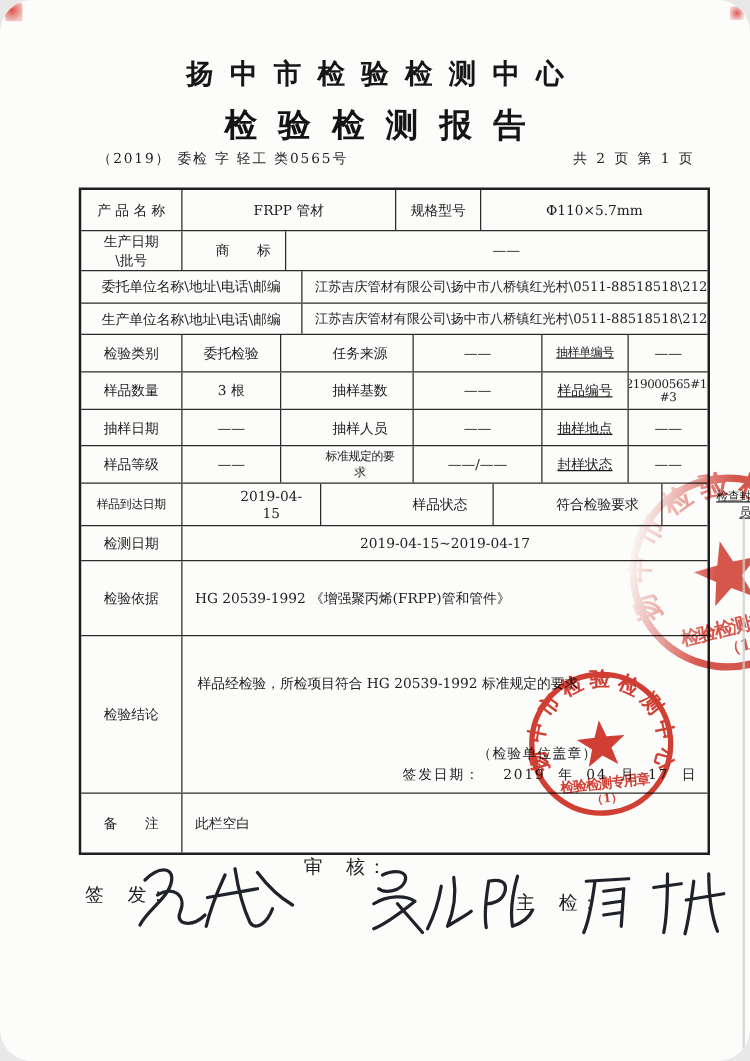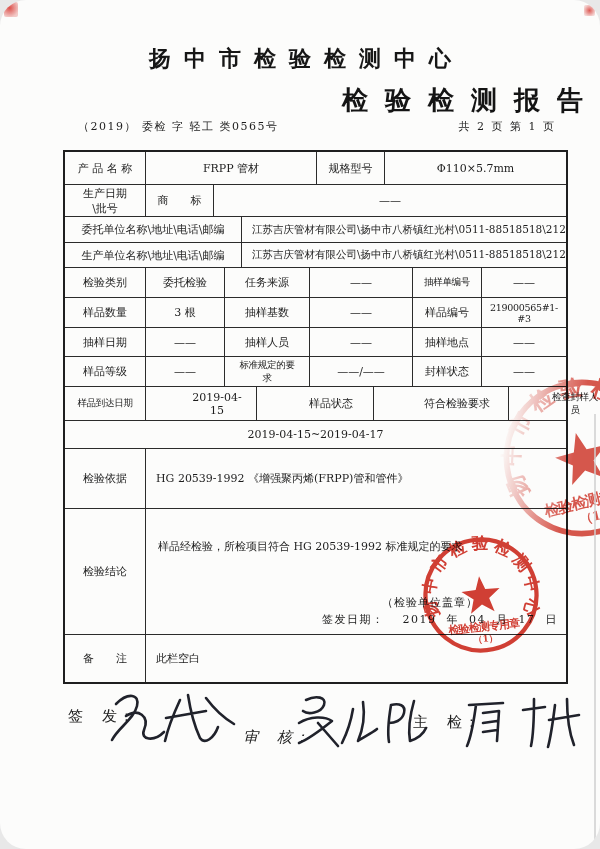--- a/index.html
+++ b/index.html
@@ -11,21 +11,21 @@
     border-radius:26px;
   }
   
   .org-title{
     position:absolute; top:44px; left:0; width:100%;
     text-align:center; font-size:22px; font-weight:bold;
     letter-spacing:13px; text-indent:13px; color:#161616;
   }
   .report-title{
     position:absolute; top:83px; left:0; width:100%;
-    text-align:right; font-size:26px; font-weight:bold;
+    text-align:center; font-size:26px; font-weight:bold;
     letter-spacing:17px; text-indent:17px; color:#141414;
   }
   .doc-no{position:absolute; top:119px; left:78px; font-size:11px; letter-spacing:1.5px;}
   .page-info{position:absolute; top:119px; right:44px; font-size:11px; letter-spacing:2px;}
   
   .rtable{
     position:absolute; left:63px; top:150px; width:505px; height:534px;
     border:2px solid #1f1f1f; box-sizing:border-box; background:transparent;
   }
   .trow{display:flex; box-sizing:border-box; border-bottom:1px solid #2b2b2b; width:100%;}
@@ -33,29 +33,29 @@
   .cell{
     display:flex; align-items:center; justify-content:center; text-align:center;
     box-sizing:border-box; border-right:1px solid #2b2b2b;
     font-size:11px; padding:1px 11px; overflow:hidden; color:#1d1d1d;
   }
   .cell.endc{border-right:none;}
   .cell.leftal{justify-content:flex-start; text-align:left; padding-left:10px;}
   .cell.small{font-size:9.5px; letter-spacing:-0.3px;}
   .cell.nowrap{white-space:nowrap; font-size:10.5px;}
   
-  .r1{height:33px;} .r2{height:32px;} .r3{height:26px;} .r4{height:25px;}
+  .r1{height:33px;} .r2{height:32px;gap:15px;} .r3{height:26px;} .r4{height:25px;}
   .r5{height:30px;} .r6{height:30px;} .r7{height:29px;} .r8{height:30px;}
   .r9{height:34px;gap:32px;} .r10{height:28px;} .r11{height:60px;} .r12{height:126px;}
   .r13{height:47px;}
   
   .cA1{width:81px;flex:none;} .cA2{width:171px;flex:none;} .cA3{width:68px;flex:none;} .cA4{flex:1;}
   .cB1{width:177px;flex:none;} .cB2{flex:1;}
-  .cC1{width:81px;flex:none;} .cC2{width:79px;flex:none;} .cC3{width:85px;flex:none;}
-  .cC4{width:103px;flex:none;} .cC5{width:69px;flex:none;} .cC6{flex:1;}
+  .cC1{width:81px;flex:none;} .cC2{width:79px;flex:none;} .cC3{width:85px;flex:none;margin-left:21px;}
+  .cC4{width:103px;flex:none;} .cC5{width:69px;flex:none;text-decoration:underline;} .cC6{flex:1;}
   .cD1{width:81px;flex:none;} .cD2{flex:1;}
   
   .concl-cell{position:relative; display:block; padding:0; text-align:left;}
   .concl-text{position:absolute; top:30px; left:12px; right:10px; font-size:11px; line-height:15px;}
   .seal-note{position:absolute; top:86px; right:88px; font-size:11px; letter-spacing:1px;}
   .issue-line{position:absolute; bottom:7px; right:8px; font-size:11px; letter-spacing:1.5px; word-spacing:5px;}
   .issue-line .gap{display:inline-block; width:18px;}
   
   .stamp{position:absolute; mix-blend-mode:multiply; opacity:0.92;}
   .stamp-main{left:420px; top:534px; width:122px; height:122px; transform:rotate(-6deg);}
@@ -151,20 +151,21 @@
     <div class="trow r9">
       <div class="cell cC1 small">样品到达日期</div>
       <div class="cell cC2">2019-04-15</div>
       <div class="cell cC3">样品状态</div>
       <div class="cell cC4">符合检验要求</div>
       <div class="cell cC5 small">检查封样人员</div>
       <div class="cell cC6 endc">——</div>
     </div>
 
     <div class="trow r10">
+      <div class="cell cD1">检测日期</div>
       <div class="cell cD2 endc">2019-04-15~2019-04-17</div>
     </div>
 
     <div class="trow r11">
       <div class="cell cD1">检验依据</div>
       <div class="cell cD2 endc leftal">HG 20539-1992 《增强聚丙烯(FRPP)管和管件》</div>
     </div>
 
     <div class="trow r12">
       <div class="cell cD1">检验结论</div>
@@ -205,21 +206,21 @@
     <text x="100" y="158" text-anchor="middle" fill="#d02f23" font-size="18" font-weight="bold" textLength="118" lengthAdjust="spacing" font-family="DejaVu Serif, Liberation Serif, serif">检验检测专用章</text>
     <text x="100" y="177" text-anchor="middle" fill="#d02f23" font-size="15" font-weight="bold" font-family="DejaVu Serif, Liberation Serif, serif">（1）</text>
   </svg>
 
   <div class="sig-label" style="left:68px; top:707px;">签　发：</div>
   <svg class="sig-svg" style="left:102px; top:686px;" width="150" height="64" viewBox="0 0 150 64" aria-label="张轶">
     <path d="M14,18 C26,6 38,8 35,20 C32,33 16,42 10,54 M24,30 C36,22 48,30 42,44 C38,54 52,56 62,46"></path>
     <path d="M78,14 C72,27 66,42 63,55 M64,32 L104,25 M86,9 C88,22 91,37 98,52 C103,59 112,52 116,41 M104,12 C110,20 120,31 132,38"></path>
   </svg>
 
-  <div class="sig-label" style="left:243px; top:728px;font-style:italic;">审　核：</div>
+  <div class="sig-label" style="left:243px; top:684px;">审　核：</div>
   <svg class="sig-svg" style="left:290px; top:690px;" width="148" height="58" viewBox="0 0 148 58" aria-label="吴兆明">
     <path d="M16,10 C26,5 37,7 34,15 C31,23 18,25 13,21 M9,33 C20,26 35,26 42,31 C32,39 19,49 9,53 M28,33 C35,41 42,49 48,56"></path>
     <path d="M63,19 C61,31 57,43 52,53 M73,12 C75,25 73,39 68,51 C74,47 82,43 87,39"></path>
     <path d="M101,15 C99,27 97,41 99,52 M101,15 C109,13 116,15 114,23 C112,31 104,33 99,33 M124,11 C120,25 118,39 120,51 C126,49 133,45 136,38"></path>
   </svg>
 
   <div class="sig-label" style="left:413px; top:713px;">主　检：</div>
   <svg class="sig-svg" style="left:457px; top:692px;" width="140" height="58" viewBox="0 0 140 58" aria-label="顾琳">
     <path d="M12,13 L46,11 M19,13 C17,27 15,43 10,54 M26,21 L42,19 L40,49 M26,31 L40,29 M26,40 L40,38"></path>
     <path d="M66,18 L88,15 M77,7 C77,23 77,40 74,54 M98,13 C96,29 94,44 91,55 M92,28 L122,23 M110,7 C110,23 112,40 117,53"></path>

